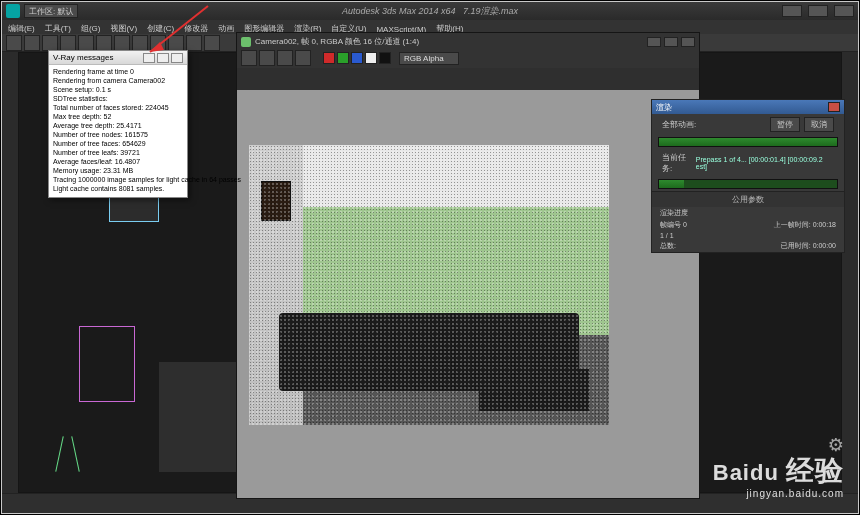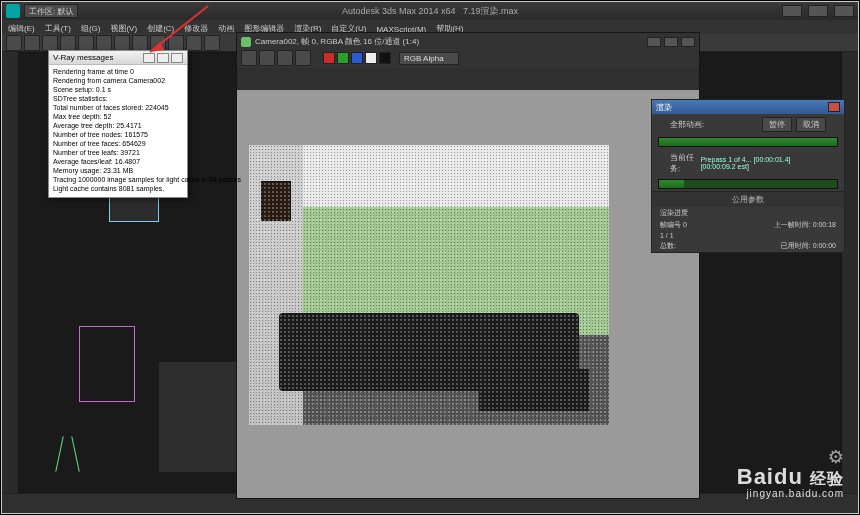--- a/index.html
+++ b/index.html
@@ -2,21 +2,21 @@
 <html><head>
 <meta charset="utf-8">
 <style>
 * { box-sizing: border-box; margin: 0; padding: 0; font-family: "Microsoft YaHei", Arial, sans-serif; }
 body { background: #000; width: 860px; height: 515px; position: relative; overflow: hidden; }
 
 .outer-border { border: 1px solid #c9c9c9; width: 858px; height: 513px; margin: 1px; position: relative; background: #333; }
 
 .titlebar { height: 18px; background: linear-gradient(#3a3a3a,#2a2a2a); display: flex; align-items: center; padding: 0 4px; font-size: 9px; color: #ccc; }
 .titlebar .logo { width: 14px; height: 14px; background: #05a3a3; border-radius: 2px; margin-right: 4px; }
-.titlebar .center-title { position: absolute; left: 50%; transform: translateX(-50%); color: #aaa; font-size: 9px; }
+.titlebar .center-title { position: absolute; left: 50%; transform: translateX(-50%); color: #aaa; font-size: 9px; font-style: italic; }
 .titlebar .win-controls { margin-left: auto; display: flex; gap: 6px; }
 .titlebar .win-controls span { width: 20px; height: 12px; background: #555; border: 1px solid #222; }
 
 .menubar { height: 14px; background: #333; display: flex; gap: 10px; padding: 0 6px; font-size: 8px; color: #ccc; align-items: flex-end; }
 .menubar span { cursor: default; }
 
 .toolbar { height: 18px; background: #3a3a3a; border-bottom: 1px solid #222; display: flex; align-items: center; padding: 0 4px; gap: 2px; }
 .tool-btn { width: 16px; height: 16px; background: #4a4a4a; border: 1px solid #222; }
 .tool-combo { height: 14px; background: #4a4a4a; border: 1px solid #222; font-size: 8px; color: #ccc; padding: 0 4px; display: flex; align-items: center; }
 
@@ -53,21 +53,21 @@
 .render-img .sofa { position: absolute; left: 30px; bottom: 34px; right: 30px; height: 78px; background: #1b1b1b; border-radius: 4px; }
 .render-img .sofa::after { content:""; position:absolute; right:-10px; bottom:-20px; width:110px; height:42px; background:#1b1b1b; }
 .render-img .noise { position: absolute; inset: 0; background-image:
   radial-gradient(rgba(0,0,0,.45) 1px, transparent 1px),
   radial-gradient(rgba(255,255,255,.35) 1px, transparent 1px);
   background-size: 3px 3px, 4px 4px; background-position: 0 0, 2px 1px; mix-blend-mode: normal; opacity: .8; }
 
 .prog-win { position: absolute; top: 97px; right: 13px; width: 194px; background: #393939; border: 1px solid #222; z-index: 8; font-size: 8px; color: #ccc; }
 .prog-win .p-title { height: 14px; background: linear-gradient(#4a78b8,#325a92); color: #fff; padding: 1px 4px; display: flex; align-items: center; }
 .prog-win .p-title .ctl { margin-left: auto; width: 12px; height: 10px; background: #c94f44; border: 1px solid #222; }
-.prog-win .p-row { padding: 3px 18px; display: flex; align-items: center; }
+.prog-win .p-row { padding: 3px 10px; display: flex; align-items: center; }
 .prog-win .btns { display: flex; gap: 4px; margin-left: auto; }
 .prog-win .btns span { background: #4a4a4a; border: 1px solid #222; padding: 1px 6px; }
 .prog-win .bar { height: 10px; background: #1d4d1d; margin: 2px 6px; border: 1px solid #111; position: relative; }
 .prog-win .bar .fill { position: absolute; inset: 0; width: 100%; background: linear-gradient(#2e8a2e,#1d6b1d); }
 .prog-win .divider { border-top: 1px solid #222; margin-top: 2px; }
 .prog-win .sect-title { text-align: center; padding: 2px; font-size: 8px; color: #bbb; background:#333; }
 .prog-win .stat { display: flex; justify-content: space-between; padding: 1px 8px; font-size: 7px; }
 
 .rail { position: absolute; top: 50px; right: 0; width: 14px; bottom: 20px; background: #333; }
 .rail .tab { width: 12px; height: 14px; margin: 2px 1px; background: #4a4a4a; border: 1px solid #222; }
@@ -79,21 +79,21 @@
 .vp-geo .box1 { position: absolute; left: 80px; bottom: 0; width: 130px; height: 110px; background: #2e2e2e; }
 .vp-geo .frame1 { position: absolute; left: 0; bottom: 70px; width: 56px; height: 76px; border: 1px solid #c968d4; }
 .vp-geo .frame2 { position: absolute; left: 30px; top: 10px; width: 50px; height: 70px; border: 1px solid #7acdf1; background: rgba(120,120,120,.2); }
 .vp-geo .tripod { position: absolute; left: -32px; bottom: 0; width: 50px; height: 40px; }
 .vp-geo .tripod::before,.vp-geo .tripod::after { content:""; position:absolute; bottom:0; width:1px; height:36px; background:#6d8; }
 .vp-geo .tripod::before { left:12px; transform: rotate(12deg);} 
 .vp-geo .tripod::after { left:28px; transform: rotate(-12deg);} 
 
 .watermark { position: absolute; right: 14px; bottom: 14px; text-align: right; color: rgba(255,255,255,.85); z-index: 30; }
 .watermark .big { font-size: 22px; font-weight: bold; letter-spacing: 1px; }
-.watermark .big .cn { font-size: 16px; }
+.watermark .big .cn { font-size: 28px; }
 .watermark .small { font-size: 10px; letter-spacing: 1px; margin-top: -2px; }
 .watermark .paw { position: absolute; right: 0; top: -18px; font-size: 18px; opacity: .7; }
 
 .statusbar { position: absolute; left: 0; right: 0; bottom: 0; height: 20px; background: #2f2f2f; border-top: 1px solid #222; }
 </style>
 </head>
 <body>
 
 <div class="outer-border">
 

